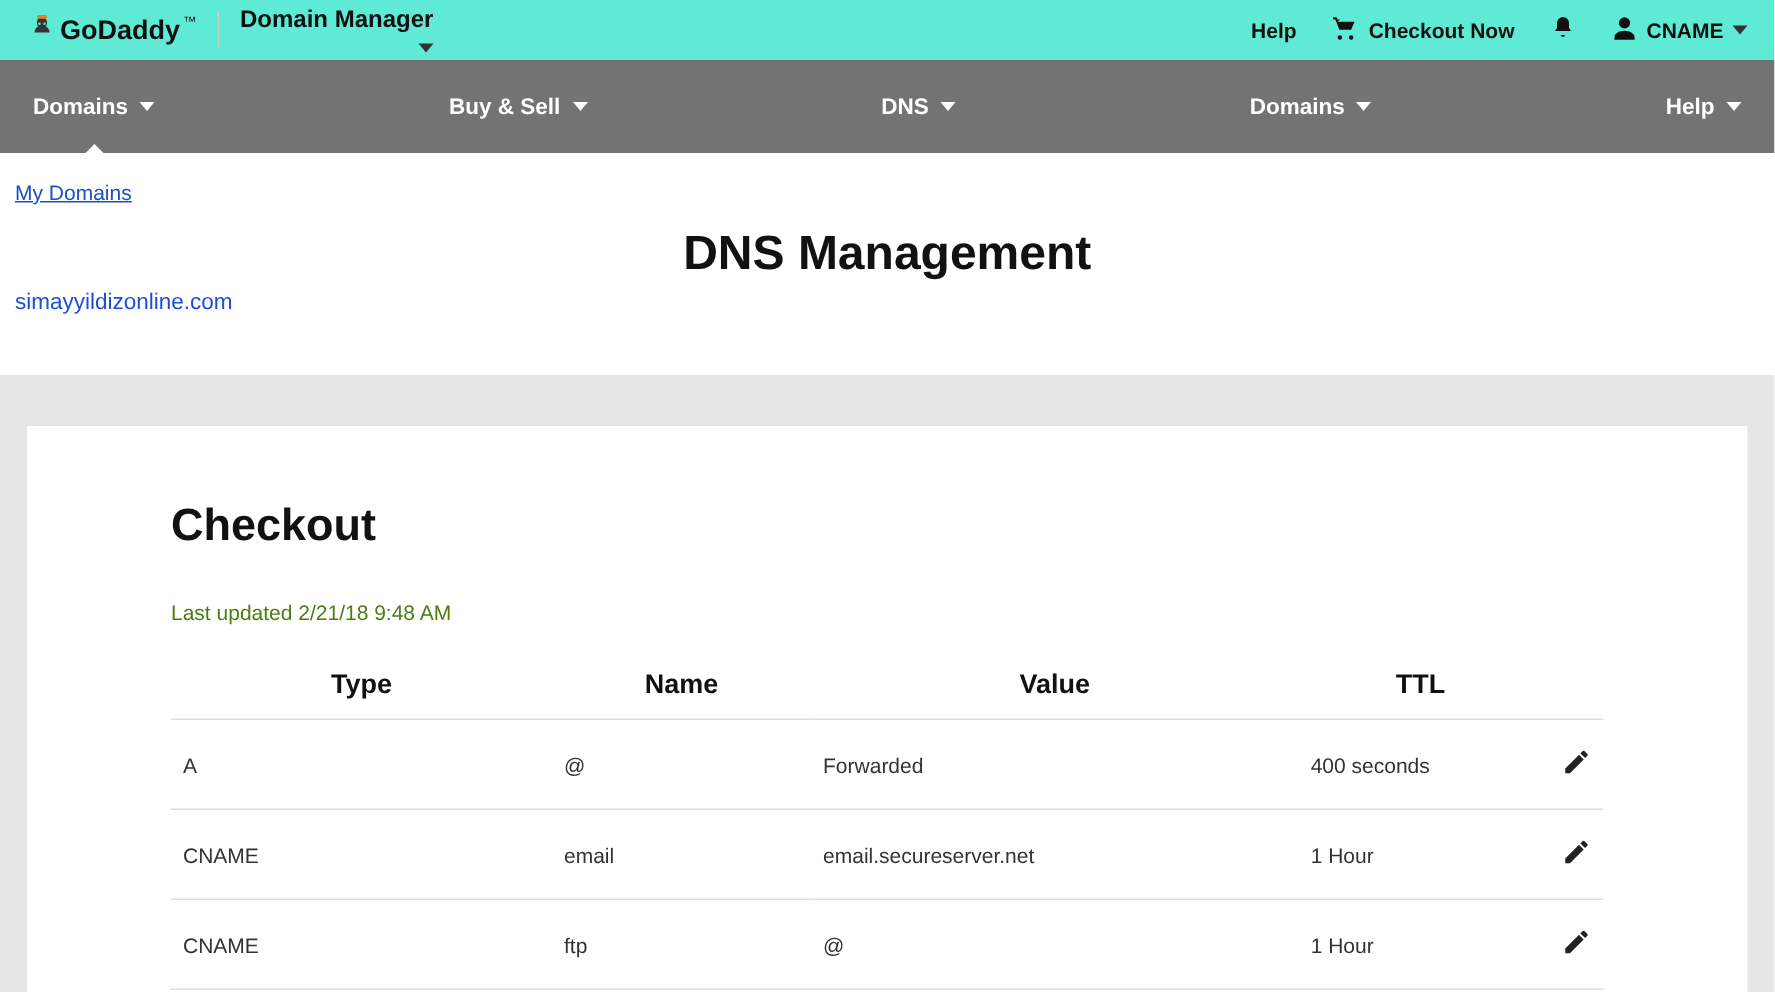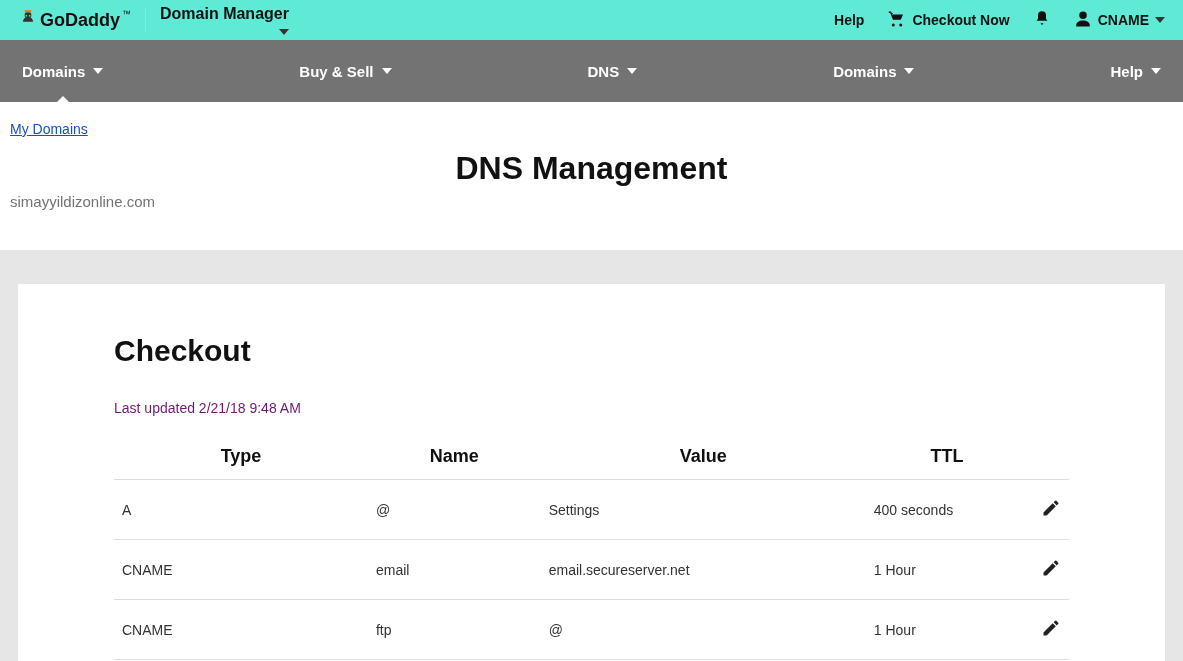--- a/index.html
+++ b/index.html
@@ -22,27 +22,27 @@
   
   
   .greennav { background: #737373; height: 62px; display:flex; align-items:center; padding: 0 22px; gap: 38px; justify-content: space-between; }
   .gnavitem { color:#fff; font-weight:700; font-size:15px; display:flex; align-items:center; gap:8px; cursor:pointer; position:relative; }
   .gnavitem.active::after { content:""; position:absolute; left:50%; transform:translateX(-50%); bottom:-23px; width:0; height:0; border-left:7px solid transparent; border-right:7px solid transparent; border-bottom:7px solid #fff; }
   
   
   .page-head { padding: 18px 10px 40px 10px; border-radius: 13px; }
   .breadcrumb { color:#1a4ec9; text-decoration:underline; font-size:14px; cursor:pointer; }
   .ptitle { font-size:32px; font-weight:900; margin-top:12px;text-align:center; }
-  .subdomain { font-size:15px; margin-top:6px; color:#737373; }
+  .subdomain { font-size:15px; margin-top:6px; color:#1d4ed8; }
   
   
   .gray { background:#e6e6e6; padding: 34px 18px 0 18px; min-height: 420px; }
   .card { background:#fff; padding: 50px 96px 20px 96px; min-height: 380px; }
   .section-title { font-size:30px; font-weight:900; }
-  .lastupdated { color:#701a75; font-size:14px; margin-top:32px; }
+  .lastupdated { color:#4d7c0f; font-size:14px; margin-top:32px; }
   
   
   .tbl { width:100%; margin-top:18px; border-collapse: collapse; }
   .tbl th { text-align:center; font-weight:700; font-size:18px; padding: 12px 8px; border-bottom:1px solid #ddd; }
   .tbl td { font-size:14px; padding: 18px 8px; border-bottom:1px solid #ddd; color:#333; vertical-align: middle; }
   .col-type { width: 250px; }
   .col-name { width: 170px; }
   .col-value { width: 320px; }
   .col-ttl { width: 160px; }
   .col-act { width: 40px; text-align:right; }
@@ -128,21 +128,21 @@
           <th class="col-name">Name</th>
           <th class="col-value">Value</th>
           <th class="col-ttl">TTL</th>
           <th class="col-act"></th>
         </tr>
       </thead>
       <tbody id="records-body">
           <tr>
             <td>A</td>
             <td>@</td>
-            <td>Settings</td>
+            <td>Forwarded</td>
             <td>400 seconds</td>
             <td class="col-act"><span class="edit-icon"><svg viewBox="0 0 24 24">
                   <path d="M3 17.25V21h3.75l11-11-3.75-3.75-11 11zM20.7 7.04a1 1 0 0 0 0-1.41l-2.34-2.34a1 1 0 0 0-1.41 0l-1.83 1.83 3.75 3.75 1.83-1.83z"></path>
                 </svg></span></td>
           </tr>
           <tr>
             <td>CNAME</td>
             <td>email</td>
             <td>email.secureserver.net</td>
             <td>1 Hour</td>

